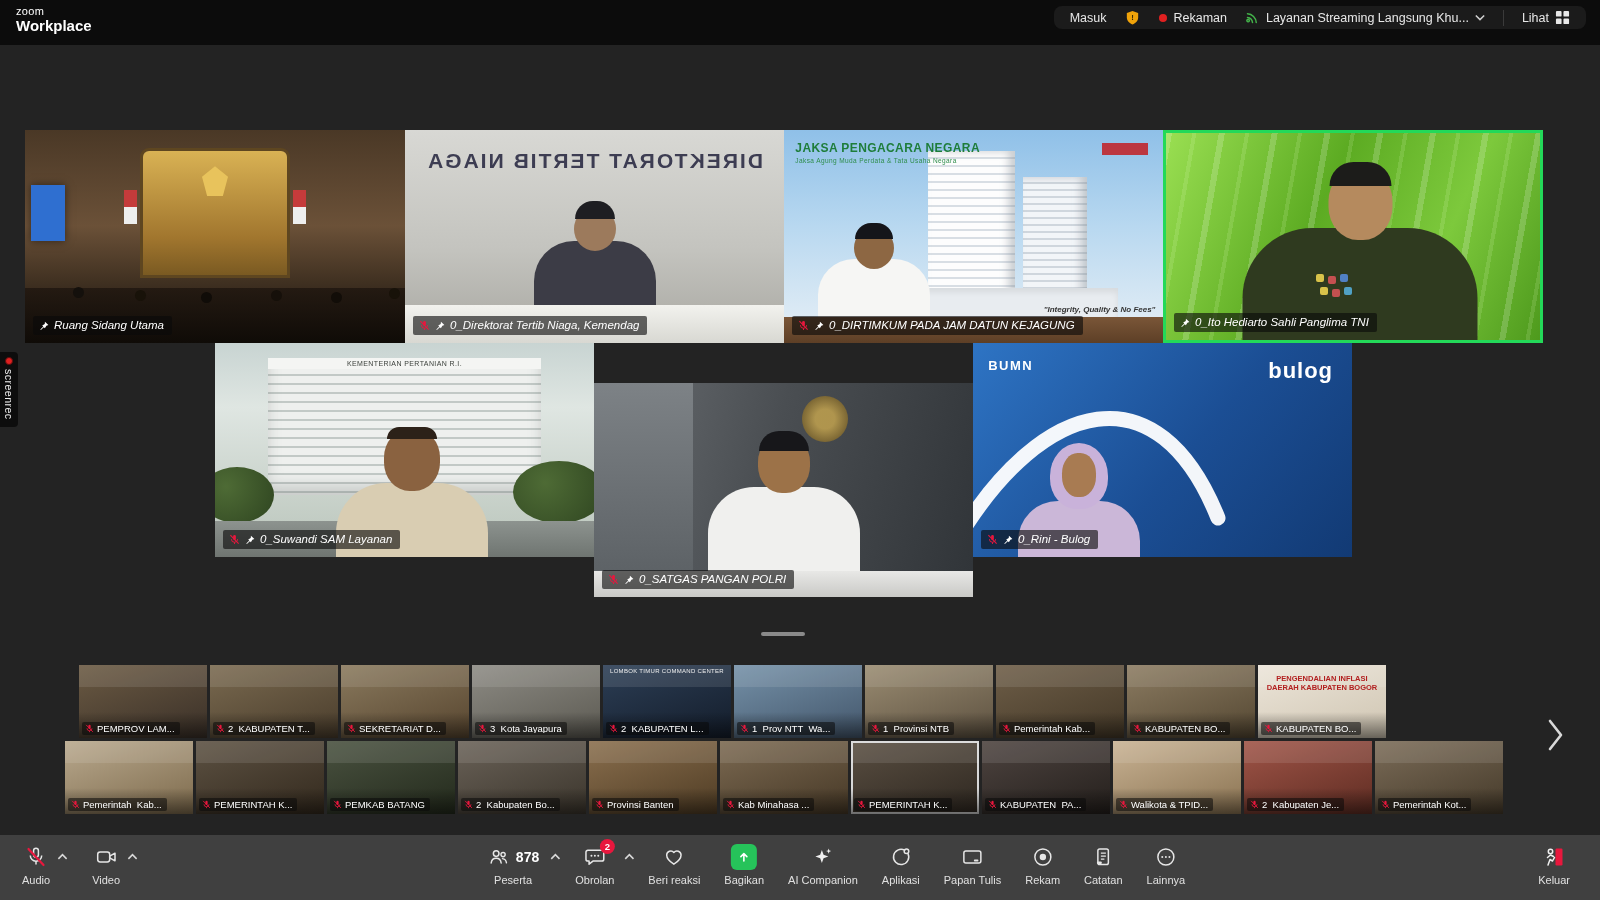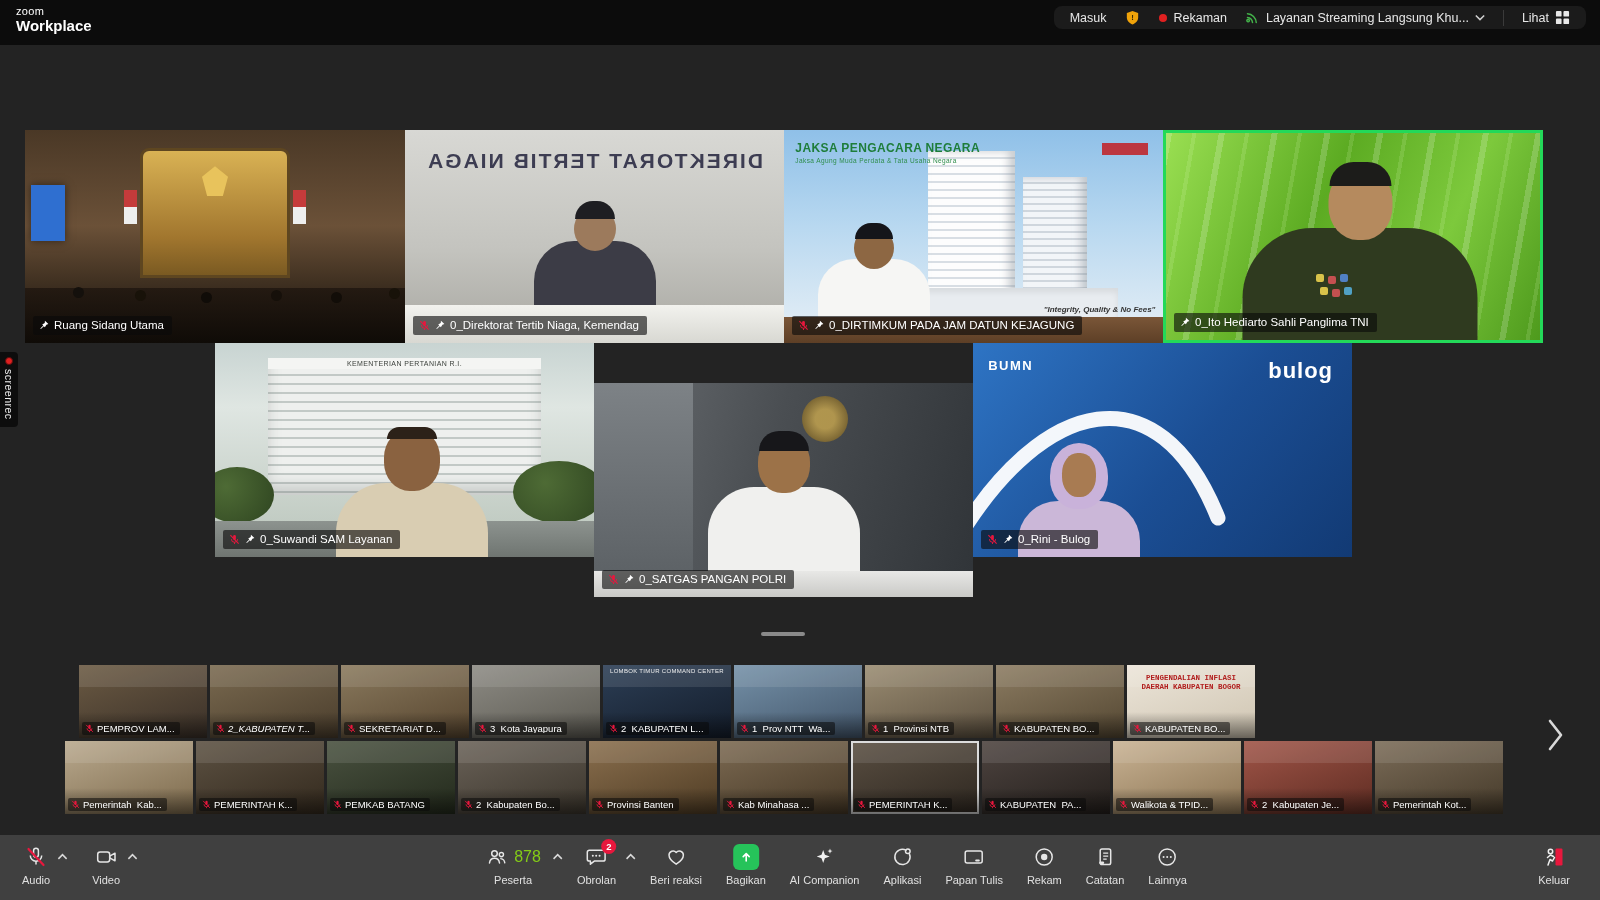--- a/index.html
+++ b/index.html
@@ -25,23 +25,23 @@
   .watermark .wm-txt{writing-mode:vertical-rl;font-size:10.5px;color:#f0f0f0;letter-spacing:.5px;}
 
   
   .row-top{position:absolute;left:25px;top:130px;display:flex;}
   .row-mid{position:absolute;left:215px;top:343px;display:flex;}
   .vtile{position:relative;overflow:hidden;background:#1a1a1a;}
   .row-top .vtile{width:379px;height:213px;}
   .row-top .vtile:nth-child(1),.row-top .vtile:nth-child(4){width:380px;}
   .row-mid .vtile{width:379px;height:214px;}
   .vtile.active{border:3px solid #23d959;}
-  .nlabel{position:absolute;left:8px;bottom:8px;display:flex;align-items:flex-start;gap:5px;z-index:6;
+  .nlabel{position:absolute;left:8px;bottom:8px;display:flex;align-items:flex-end;gap:5px;z-index:6;
           background:rgba(10,10,10,.62);color:#fff;font-size:11.5px;line-height:1;padding:4px 8px 4px 6px;
-          border-radius:2px;max-width:92%;}
+          border-radius:2px;max-width:92%;font-style:italic;}
   .nlabel .txt{white-space:nowrap;overflow:hidden;text-overflow:ellipsis;}
   .nlabel svg{flex:none;}
 
   
   .scene1{background:linear-gradient(180deg,#4a3826 0%,#6b5138 45%,#3a2c1e 75%,#17110c 100%);}
   .s1-gold{position:absolute;left:31%;top:10%;width:38%;height:58%;
            background:linear-gradient(180deg,#d9b254,#a1762e 70%,#7a5a22);
            border-radius:6px 6px 0 0;box-shadow:0 0 0 3px #5e4620;}
   .s1-emblem{position:absolute;left:50%;top:17%;transform:translateX(-50%);width:26px;height:30px;background:#e8c35c;
              clip-path:polygon(50% 0,100% 35%,80% 100%,20% 100%,0 35%);}
@@ -159,21 +159,21 @@
   .next-chevron{position:absolute;right:36px;top:718px;color:#d8d8d8;z-index:10;cursor:pointer;}
 
   
   .toolbar{position:absolute;left:0;bottom:0;width:100%;height:65px;background:#404040;z-index:40;}
   .tb-left{position:absolute;left:14px;top:7px;display:flex;gap:26px;}
   .tb-center{position:absolute;left:calc(50% + 36px);transform:translateX(-50%);top:7px;display:flex;gap:8px;}
   .tb-right{position:absolute;right:22px;top:7px;}
   .tbtn{position:relative;display:flex;flex-direction:column;align-items:center;gap:4px;
         color:#e0e0e0;font-size:11px;padding:2px 8px;cursor:pointer;}
   .tb-ico{height:26px;display:flex;align-items:center;gap:5px;}
-  .tb-count{font-size:16px;color:#84cc16;}
+  .tb-count{font-size:14px;color:#ffffff;font-weight:bold;}
   .tb-chev{position:absolute;right:-10px;top:9px;}
   .chat-badge{position:absolute;top:-5px;right:-8px;min-width:15px;height:15px;border-radius:8px;background:#e8173d;
               color:#fff;font-size:9.5px;font-weight:700;display:flex;align-items:center;justify-content:center;padding:0 3px;}
   .share-ico{width:26px;height:26px;border-radius:6px;background:#26c35a;display:flex;align-items:center;justify-content:center;}
   .tb-label{white-space:nowrap;}
 </style>
 </head>
 <body>
 
 <div class="screen">
@@ -375,21 +375,21 @@
         <svg width="9" height="9" viewBox="0 0 16 16">
               <rect x="6" y="1.5" width="4" height="7.5" rx="2" fill="#e8173d"></rect>
               <path d="M3.5 7.5a4.5 4.5 0 0 0 9 0" stroke="#e8173d" stroke-width="1.4" fill="none"></path>
               <line x1="8" y1="12" x2="8" y2="14.5" stroke="#e8173d" stroke-width="1.4"></line>
               <line x1="2" y1="1.5" x2="14" y2="14" stroke="#e8173d" stroke-width="1.6"></line>
             </svg>
         <span class="txt thumb-name">PEMPROV LAM...</span>
       </div>
     </div>
 
-    <div class="thumb" style="background: linear-gradient(160deg, rgb(122, 106, 80), rgb(74, 61, 44)); font-style: italic;">
+    <div class="thumb" style="background: linear-gradient(160deg, rgb(122, 106, 80), rgb(74, 61, 44));">
       <div class="thumb-label">
         <svg width="9" height="9" viewBox="0 0 16 16">
               <rect x="6" y="1.5" width="4" height="7.5" rx="2" fill="#e8173d"></rect>
               <path d="M3.5 7.5a4.5 4.5 0 0 0 9 0" stroke="#e8173d" stroke-width="1.4" fill="none"></path>
               <line x1="8" y1="12" x2="8" y2="14.5" stroke="#e8173d" stroke-width="1.4"></line>
               <line x1="2" y1="1.5" x2="14" y2="14" stroke="#e8173d" stroke-width="1.6"></line>
             </svg>
         <span class="txt thumb-name">2_KABUPATEN T...</span>
       </div>
     </div>
@@ -449,20 +449,31 @@
         <svg width="9" height="9" viewBox="0 0 16 16">
               <rect x="6" y="1.5" width="4" height="7.5" rx="2" fill="#e8173d"></rect>
               <path d="M3.5 7.5a4.5 4.5 0 0 0 9 0" stroke="#e8173d" stroke-width="1.4" fill="none"></path>
               <line x1="8" y1="12" x2="8" y2="14.5" stroke="#e8173d" stroke-width="1.4"></line>
               <line x1="2" y1="1.5" x2="14" y2="14" stroke="#e8173d" stroke-width="1.6"></line>
             </svg>
         <span class="txt thumb-name">1_Provinsi NTB</span>
       </div>
     </div>
 
+    <div class="thumb" style="background: linear-gradient(160deg, rgb(110, 94, 72), rgb(68, 56, 39));">
+      <div class="thumb-label">
+        <svg width="9" height="9" viewBox="0 0 16 16">
+              <rect x="6" y="1.5" width="4" height="7.5" rx="2" fill="#e8173d"></rect>
+              <path d="M3.5 7.5a4.5 4.5 0 0 0 9 0" stroke="#e8173d" stroke-width="1.4" fill="none"></path>
+              <line x1="8" y1="12" x2="8" y2="14.5" stroke="#e8173d" stroke-width="1.4"></line>
+              <line x1="2" y1="1.5" x2="14" y2="14" stroke="#e8173d" stroke-width="1.6"></line>
+            </svg>
+        <span class="txt thumb-name">Pemerintah Kab...</span>
+      </div>
+    </div>
 
     <div class="thumb" style="background: linear-gradient(160deg, rgb(140, 124, 98), rgb(84, 71, 50));">
       <div class="thumb-label">
         <svg width="9" height="9" viewBox="0 0 16 16">
               <rect x="6" y="1.5" width="4" height="7.5" rx="2" fill="#e8173d"></rect>
               <path d="M3.5 7.5a4.5 4.5 0 0 0 9 0" stroke="#e8173d" stroke-width="1.4" fill="none"></path>
               <line x1="8" y1="12" x2="8" y2="14.5" stroke="#e8173d" stroke-width="1.4"></line>
               <line x1="2" y1="1.5" x2="14" y2="14" stroke="#e8173d" stroke-width="1.6"></line>
             </svg>
         <span class="txt thumb-name">KABUPATEN BO...</span>
@@ -472,21 +483,21 @@
     <div class="thumb" style="background: linear-gradient(160deg, rgb(236, 229, 217), rgb(207, 197, 178));">
       <div class="thumb-label">
         <svg width="9" height="9" viewBox="0 0 16 16">
               <rect x="6" y="1.5" width="4" height="7.5" rx="2" fill="#e8173d"></rect>
               <path d="M3.5 7.5a4.5 4.5 0 0 0 9 0" stroke="#e8173d" stroke-width="1.4" fill="none"></path>
               <line x1="8" y1="12" x2="8" y2="14.5" stroke="#e8173d" stroke-width="1.4"></line>
               <line x1="2" y1="1.5" x2="14" y2="14" stroke="#e8173d" stroke-width="1.6"></line>
             </svg>
         <span class="txt thumb-name">KABUPATEN BO...</span>
       </div>
-    <div class="thumb-center-text" style="color: rgb(178, 32, 32); font-family: Liberation Mono, monospace;">Pengendalian Inflasi Daerah Kabupaten Bogor</div>
+    <div class="thumb-center-text" style="color: rgb(178, 32, 32);">Pengendalian Inflasi Daerah Kabupaten Bogor</div>
         </div>
   </div>
     <div class="thumb-row">
     <div class="thumb" style="background: linear-gradient(160deg, rgb(185, 169, 142), rgb(125, 106, 76));">
       <div class="thumb-label">
         <svg width="9" height="9" viewBox="0 0 16 16">
               <rect x="6" y="1.5" width="4" height="7.5" rx="2" fill="#e8173d"></rect>
               <path d="M3.5 7.5a4.5 4.5 0 0 0 9 0" stroke="#e8173d" stroke-width="1.4" fill="none"></path>
               <line x1="8" y1="12" x2="8" y2="14.5" stroke="#e8173d" stroke-width="1.4"></line>
               <line x1="2" y1="1.5" x2="14" y2="14" stroke="#e8173d" stroke-width="1.6"></line>

